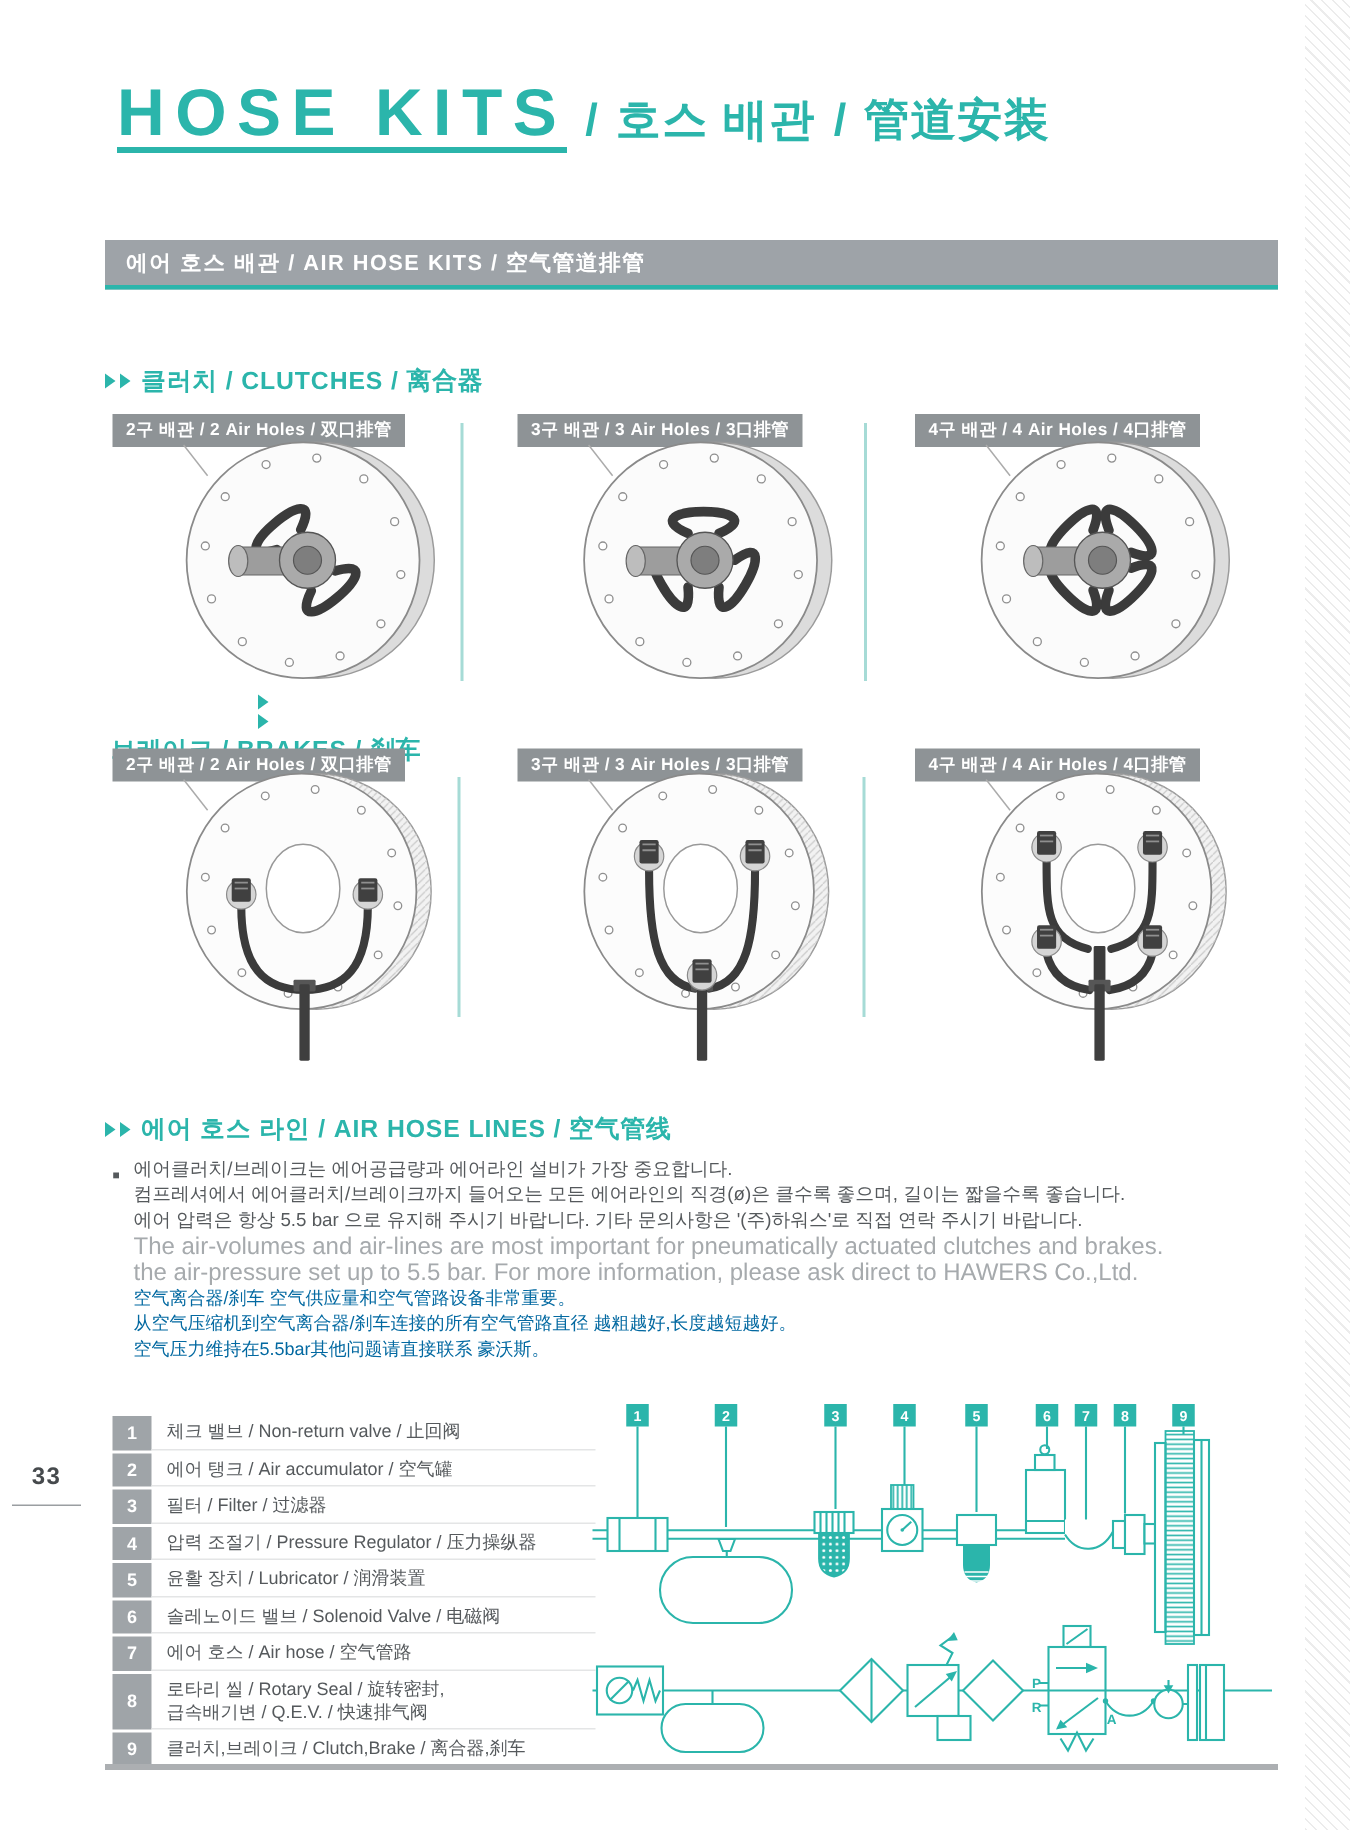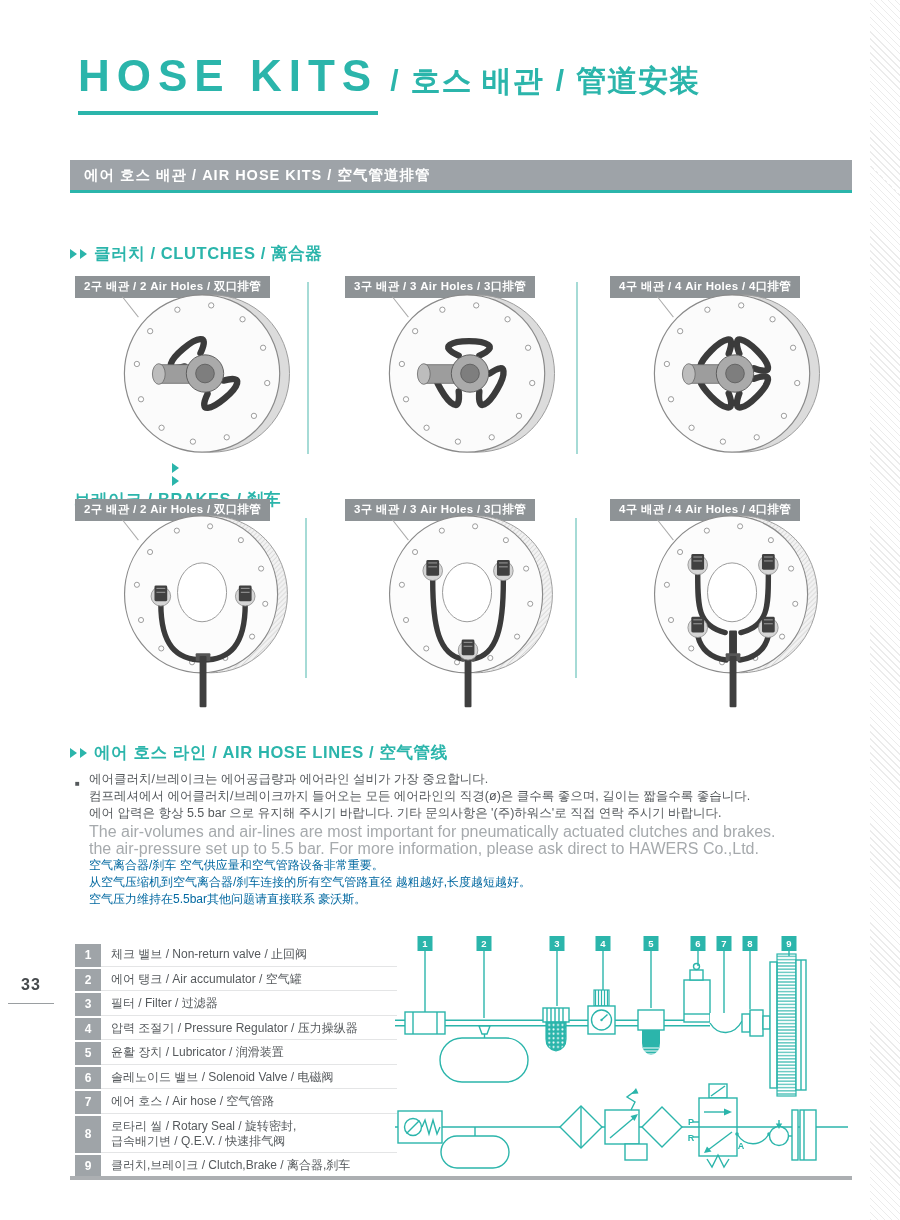--- a/index.html
+++ b/index.html
@@ -3,21 +3,21 @@
 <meta charset="utf-8">
 <style>
   html,body{margin:0;padding:0;background:#fff;}
   .page{position:relative;width:900px;height:1220px;background:#ffffff;overflow:hidden;
         font-family:"Liberation Sans",sans-serif;}
   .hatch{position:absolute;right:0;top:0;width:30px;height:1220px;
          background:repeating-linear-gradient(45deg,#ececec 0 1px,#ffffff 1px 5px);}
   
   .title{position:absolute;left:78px;top:54px;display:flex;align-items:baseline;gap:12px;color:#2BB5AB;}
   .title .en{font-size:44px;font-weight:bold;letter-spacing:7px;line-height:1;
-             border-bottom:4px solid #2BB5AB;padding-bottom:13px;}
+             border-bottom:4px solid #2BB5AB;padding-bottom:0;}
   .title .sep{font-size:30px;font-weight:bold;}
   .title .kr,.title .cn{font-size:30px;font-weight:bold;letter-spacing:1px;}
   
   .bar{position:absolute;left:70px;top:160px;width:782px;height:33px;background:#9EA3A8;
        border-bottom:3px solid #2BB5AB;color:#fff;font-weight:bold;font-size:14.5px;
        display:flex;align-items:center;padding-left:14px;letter-spacing:1px;box-sizing:border-box;}
   
   .sec-h{position:absolute;display:flex;align-items:center;gap:3px;color:#2BB5AB;
          font-weight:bold;font-size:16.5px;letter-spacing:.6px;}
   .chev{width:0;height:0;border-top:5px solid transparent;border-bottom:5px solid transparent;

